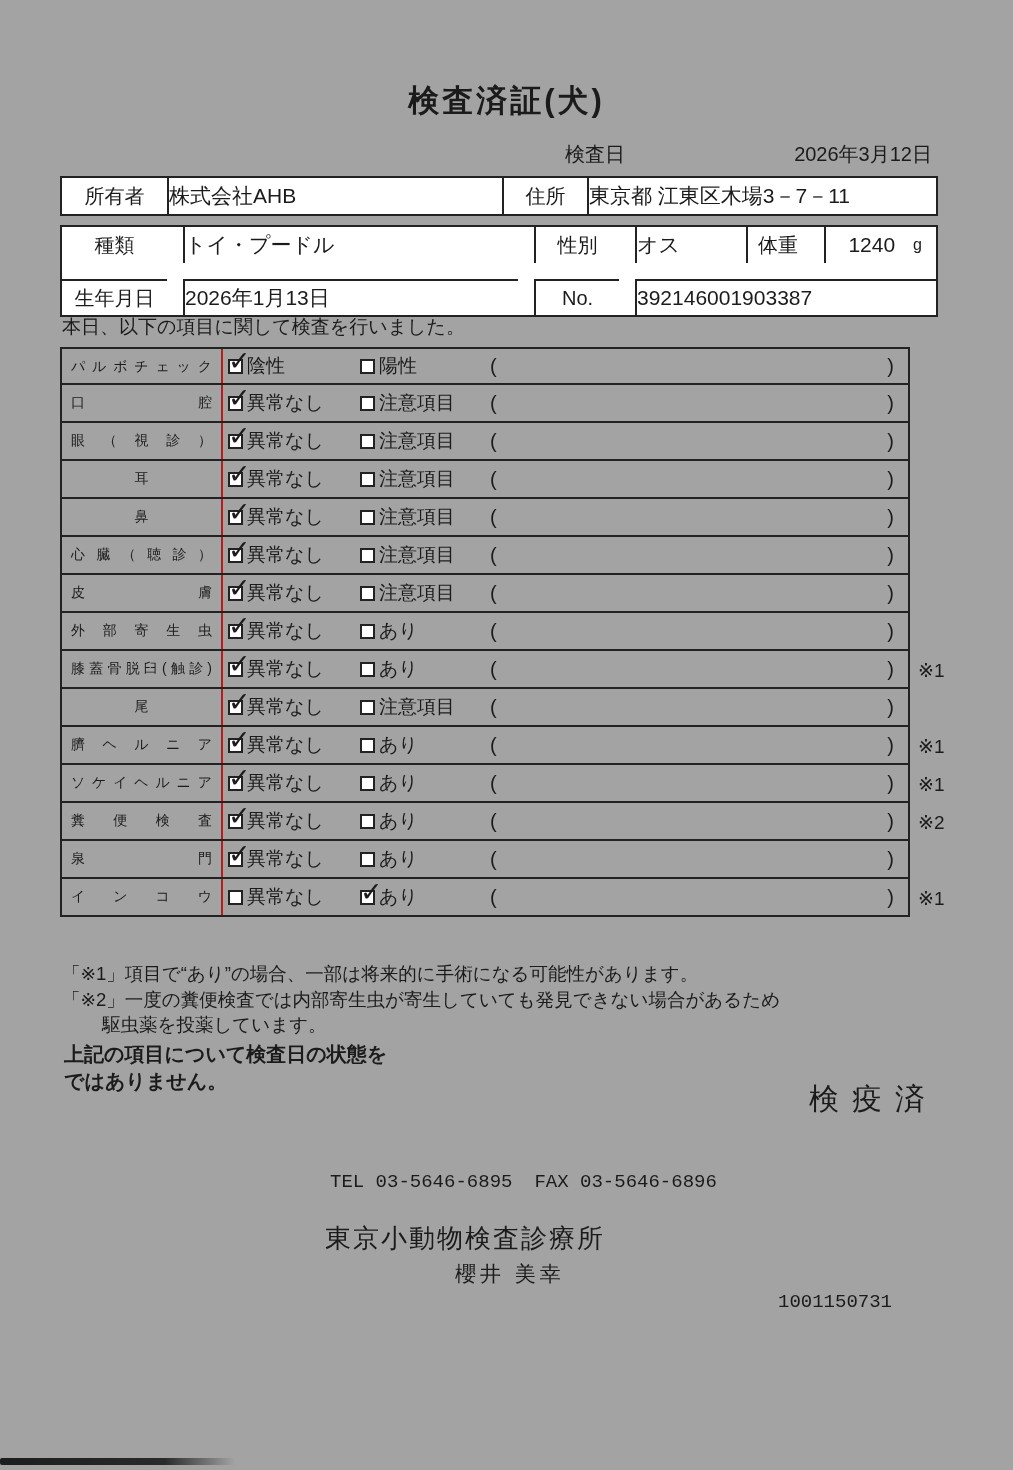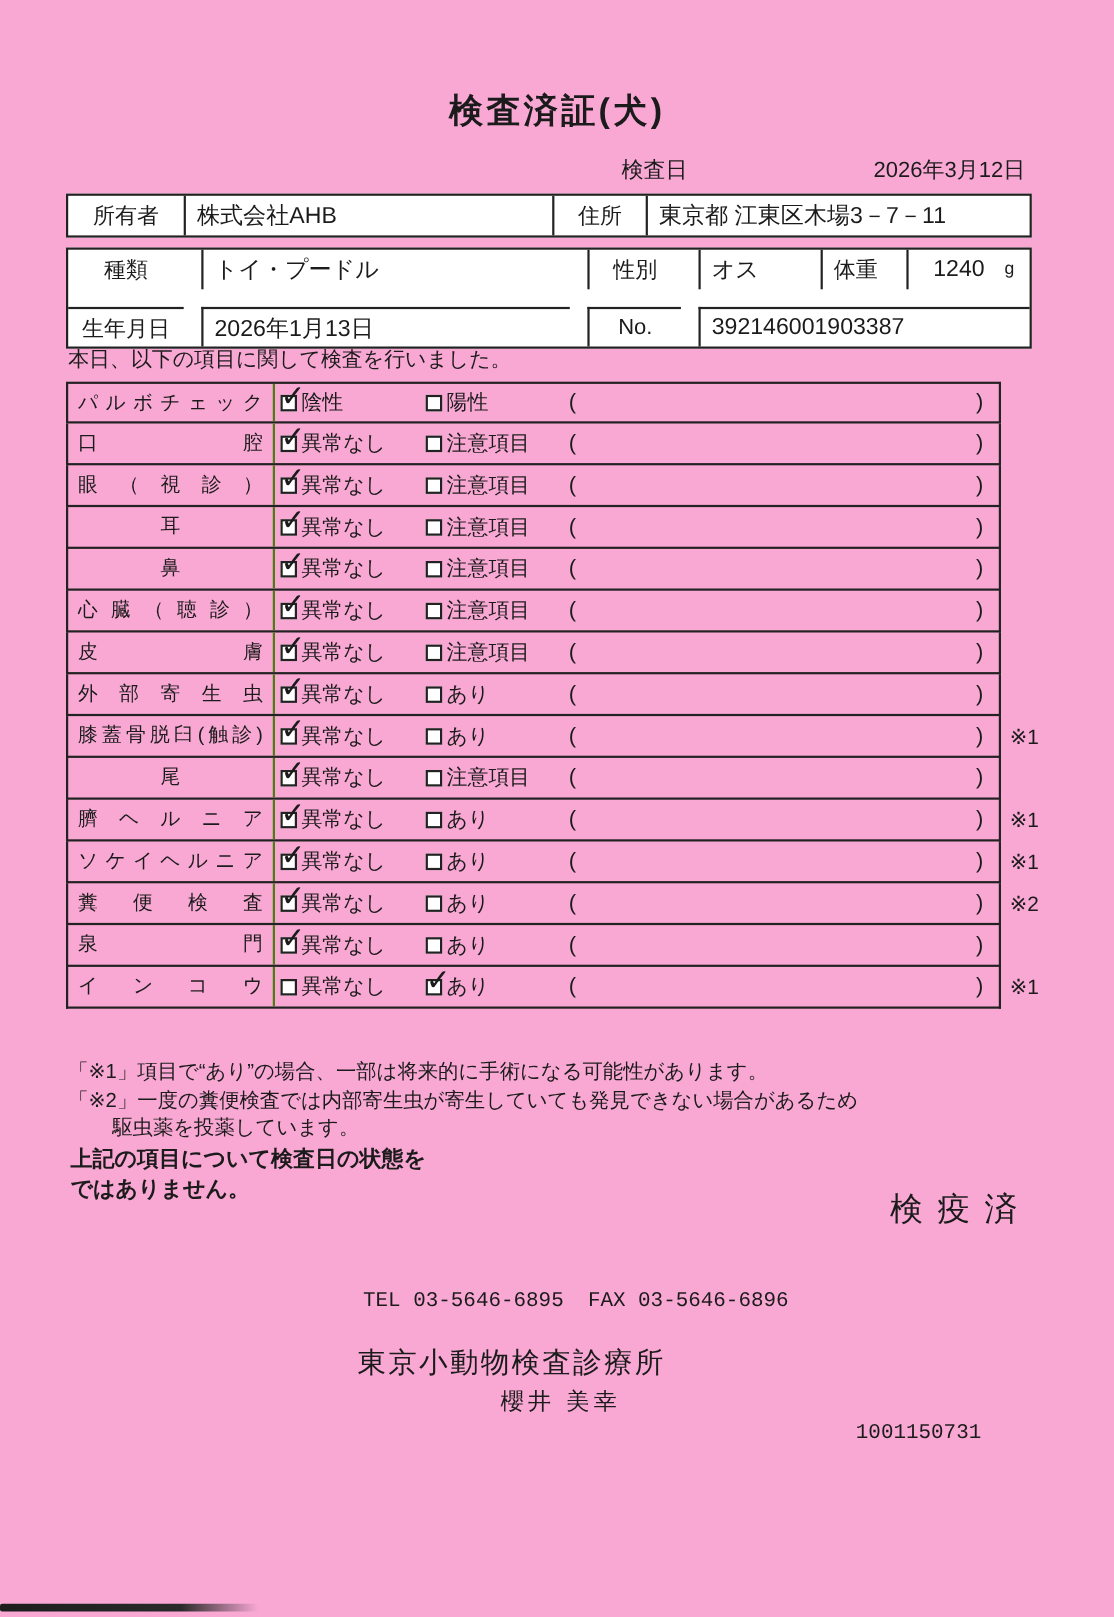--- a/index.html
+++ b/index.html
@@ -1,58 +1,58 @@
 <!DOCTYPE html>
 <html lang="ja"><head>
 <meta charset="utf-8">
 <style>
   * { margin:0; padding:0; box-sizing:border-box; }
   html,body { background:#ffffff; }
   .page {
-    position:relative; width:1013px; height:1470px; background:#f9a8d4;
+    position:relative; width:1013px; height:1470px; background:#a3a3a3;
     color:#1b1b1b; font-family:"Liberation Sans","DejaVu Sans",sans-serif;
     overflow:hidden;
   }
   .title {
     position:absolute; top:80px; left:0; width:100%; text-align:center;
     font-size:31px; font-weight:600; letter-spacing:3px;
   }
   .date-row {
     position:absolute; top:141px; left:60px; width:878px;
     display:flex; align-items:center; font-size:20px;
   }
   .date-label { margin-left:505px; }
   .date-value { margin-left:auto; padding-right:6px; }
 
   
   .grid { position:absolute; left:60px; border:2px solid #222; background:#fff; }
   .table1 { top:176px; width:878px; display:grid; grid-template-columns:105px 335px 85px 1fr; }
   .table2 { top:225px; width:878px; display:grid; grid-template-columns:105px 335px 85px 95px 62px 1fr;gap:16px; }
   .cell { height:36px; display:flex; align-items:center; font-size:20px; overflow:hidden; white-space:nowrap; }
   .cell.lab { justify-content:center; }
-  .cell.val { padding-left:10px; font-size:21px; }
+  .cell.val { padding-left:0; font-size:21px; }
   .bl { border-left:2px solid #222; }
   .bt { border-top:2px solid #222; }
   .span3 { grid-column:4 / 7; }
   .weight { justify-content:flex-end; padding-right:14px; gap:18px; font-size:21px; }
   .weight .unit { font-size:16px; }
 
   .intro { position:absolute; top:314px; left:62px; font-size:19px; }
 
   
   .checklist { position:absolute; top:347px; left:60px; }
   .cl-row { display:flex; height:38px; }
   .cl-inner {
     width:850px; display:flex;
     border-left:2px solid #222; border-right:2px solid #222; border-bottom:2px solid #222;
   }
   .cl-row:first-child .cl-inner { border-top:2px solid #222; }
   .cl-label {
-    width:188px; border-right:2px solid #4d7c0f; padding:0 9px;
-    font-size:18px; line-height:34px; white-space:nowrap; overflow:hidden;
+    width:161px; border-right:2px solid #b91c1c; padding:0 9px;
+    font-size:14px; line-height:34px; white-space:nowrap; overflow:hidden;
     text-align:justify; text-align-last:justify;
   }
   .cl-label.single { text-align:center; text-align-last:center; }
   .cl-body { flex:1; display:flex; align-items:center; font-size:19px; }
   .cl-opt { display:flex; align-items:center; white-space:nowrap; }
   .cl-opt1 { margin-left:5px; width:132px; }
   .cl-opt2 { width:130px;text-align:center; }
   .cl-paren { flex:1; display:flex; justify-content:space-between; padding-right:14px; font-size:20px; }
   .checkbox {
     flex:none; width:15px; height:15px; border:2px solid #222;

